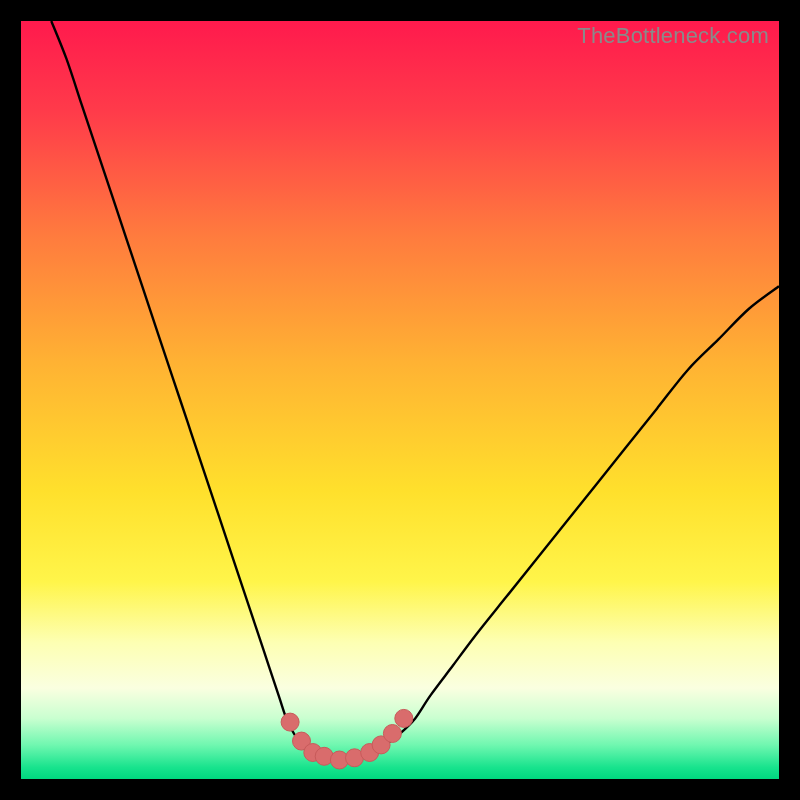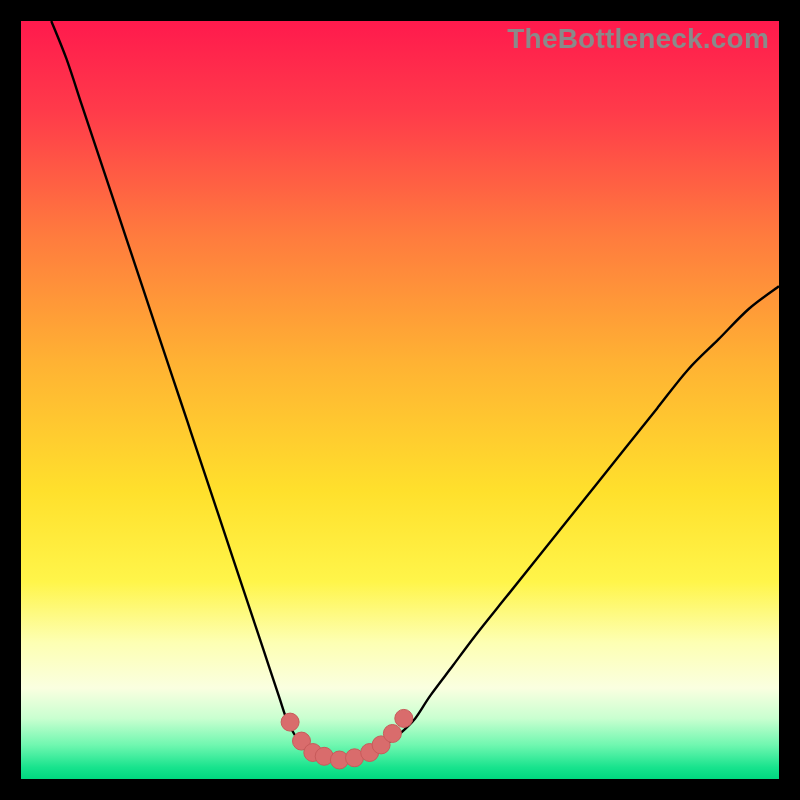--- a/index.html
+++ b/index.html
@@ -31,22 +31,22 @@
     position: absolute;
     left: 0;
     top: 0;
     width: 100%;
     height: 100%;
   }
   .watermark {
     position: absolute;
     top: 2px;
     right: 10px;
-    font-size: 28px;
-    font-weight: 700;
+    font-size: 22px;
+    font-weight: 400;
     color: #8a8a8a;
     letter-spacing: 0.2px;
     user-select: none;
   }
   svg {
     position: absolute;
     left: 0;
     top: 0;
   }
 </style>

